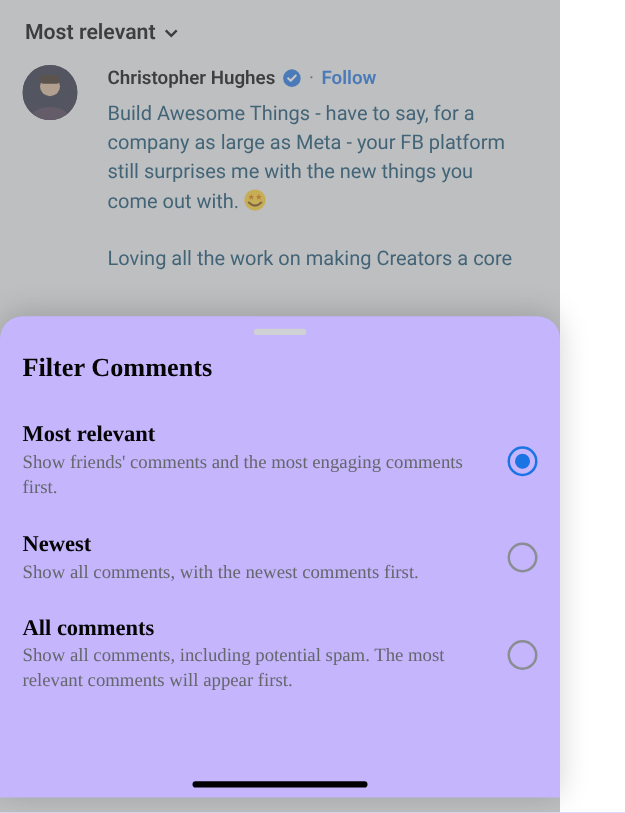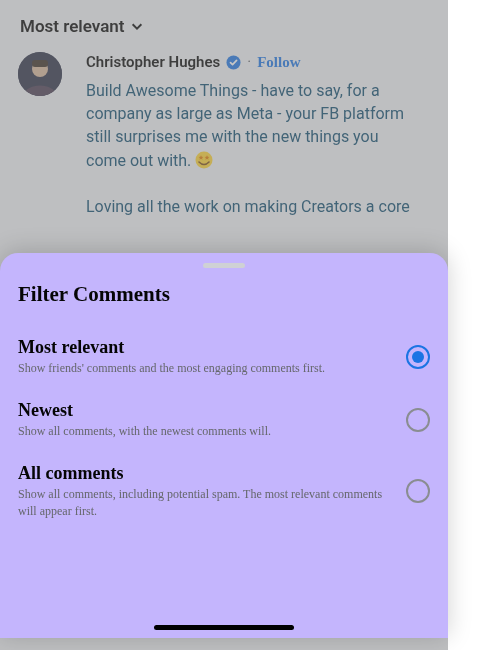--- a/index.html
+++ b/index.html
@@ -14,36 +14,36 @@
 
   .comment { display: flex; gap: 10px; }
   .avatar { width: 44px; height: 44px; border-radius: 50%; flex: 0 0 44px; overflow: hidden; background: #3a3f58; }
   .avatar svg { width: 44px; height: 44px; display: block; }
   .bubble { background: #f0f2f5; border-radius: 18px; padding: 1px 14px 12px 14px; flex: 1; }
   .author-line { display: flex; align-items: center; gap: 6px; font-size: 15px; margin-bottom: 8px; }
   .author-name { font-weight: 600; color: #050505; }
   .verified { width: 15px; height: 15px; display: inline-flex; }
   .verified svg { width: 15px; height: 15px; }
   .dot { color: #65676b; }
-  .follow { color: #1b74e4; font-weight: 600; font-family: Liberation Serif, serif; }
+  .follow { color: #1b74e4; font-weight: 600; }
   .comment-body { font-size: 16px; line-height: 1.45; color: #0c4a6e; }
   .emoji { display: inline-block; width: 18px; height: 18px; vertical-align: -3px; }
 
   
   .scrim { position: absolute; inset: 0; background: rgba(130,130,130,0.46); }
 
   
   .sheet { position: absolute; left: 0; right: 0; bottom: 12px; height: 385px; background: #c4b5fd; border-top-left-radius: 18px; border-top-right-radius: 18px; box-shadow: 0 -2px 24px rgba(0,0,0,0.18); padding: 8px 18px 0 18px; font-family: Liberation Serif, serif; }
   .grabber { width: 42px; height: 5px; background: #cfd1d5; border-radius: 3px; margin: 2px auto 14px auto; }
   .sheet-title { font-size: 21px; font-weight: 700; color: #050505; margin-bottom: 18px; }
   .option { display: flex; align-items: center; gap: 14px; padding: 12px 0 16px 0; cursor: pointer; }
   .option + .option { padding-top: 8px; }
   .opt-text { flex: 1; }
   .opt-title { font-size: 18px; font-weight: 600; color: #050505; margin-bottom: 2px; }
-  .opt-desc { font-size: 12px; line-height: 1.35; color: #65676b; }
+  .opt-desc { font-size: 15px; line-height: 1.35; color: #65676b; }
   .radio { width: 24px; height: 24px; border-radius: 50%; border: 2px solid #8a8d91; flex: 0 0 24px; position: relative; }
   .radio.selected { border-color: #1b74e4; }
   .radio.selected::after { content: ""; position: absolute; top: 50%; left: 50%; width: 12px; height: 12px; background: #1b74e4; border-radius: 50%; transform: translate(-50%, -50%); }
 
   .home-indicator { position: absolute; bottom: 8px; left: 50%; transform: translateX(-50%); width: 140px; height: 5px; background: #000; border-radius: 3px; }
 </style>
 </head>
 <body>
 
 <div class="viewport">
@@ -103,21 +103,21 @@
       <div class="opt-text">
         <div class="opt-title">Most relevant</div>
         <div class="opt-desc">Show friends' comments and the most engaging comments first.</div>
       </div>
       <div class="radio selected"></div>
     </div>
 
     <div class="option">
       <div class="opt-text">
         <div class="opt-title">Newest</div>
-        <div class="opt-desc">Show all comments, with the newest comments will.</div>
+        <div class="opt-desc">Show all comments, with the newest comments first.</div>
       </div>
       <div class="radio"></div>
     </div>
 
     <div class="option">
       <div class="opt-text">
         <div class="opt-title">All comments</div>
         <div class="opt-desc">Show all comments, including potential spam. The most relevant comments will appear first.</div>
       </div>
       <div class="radio"></div>

